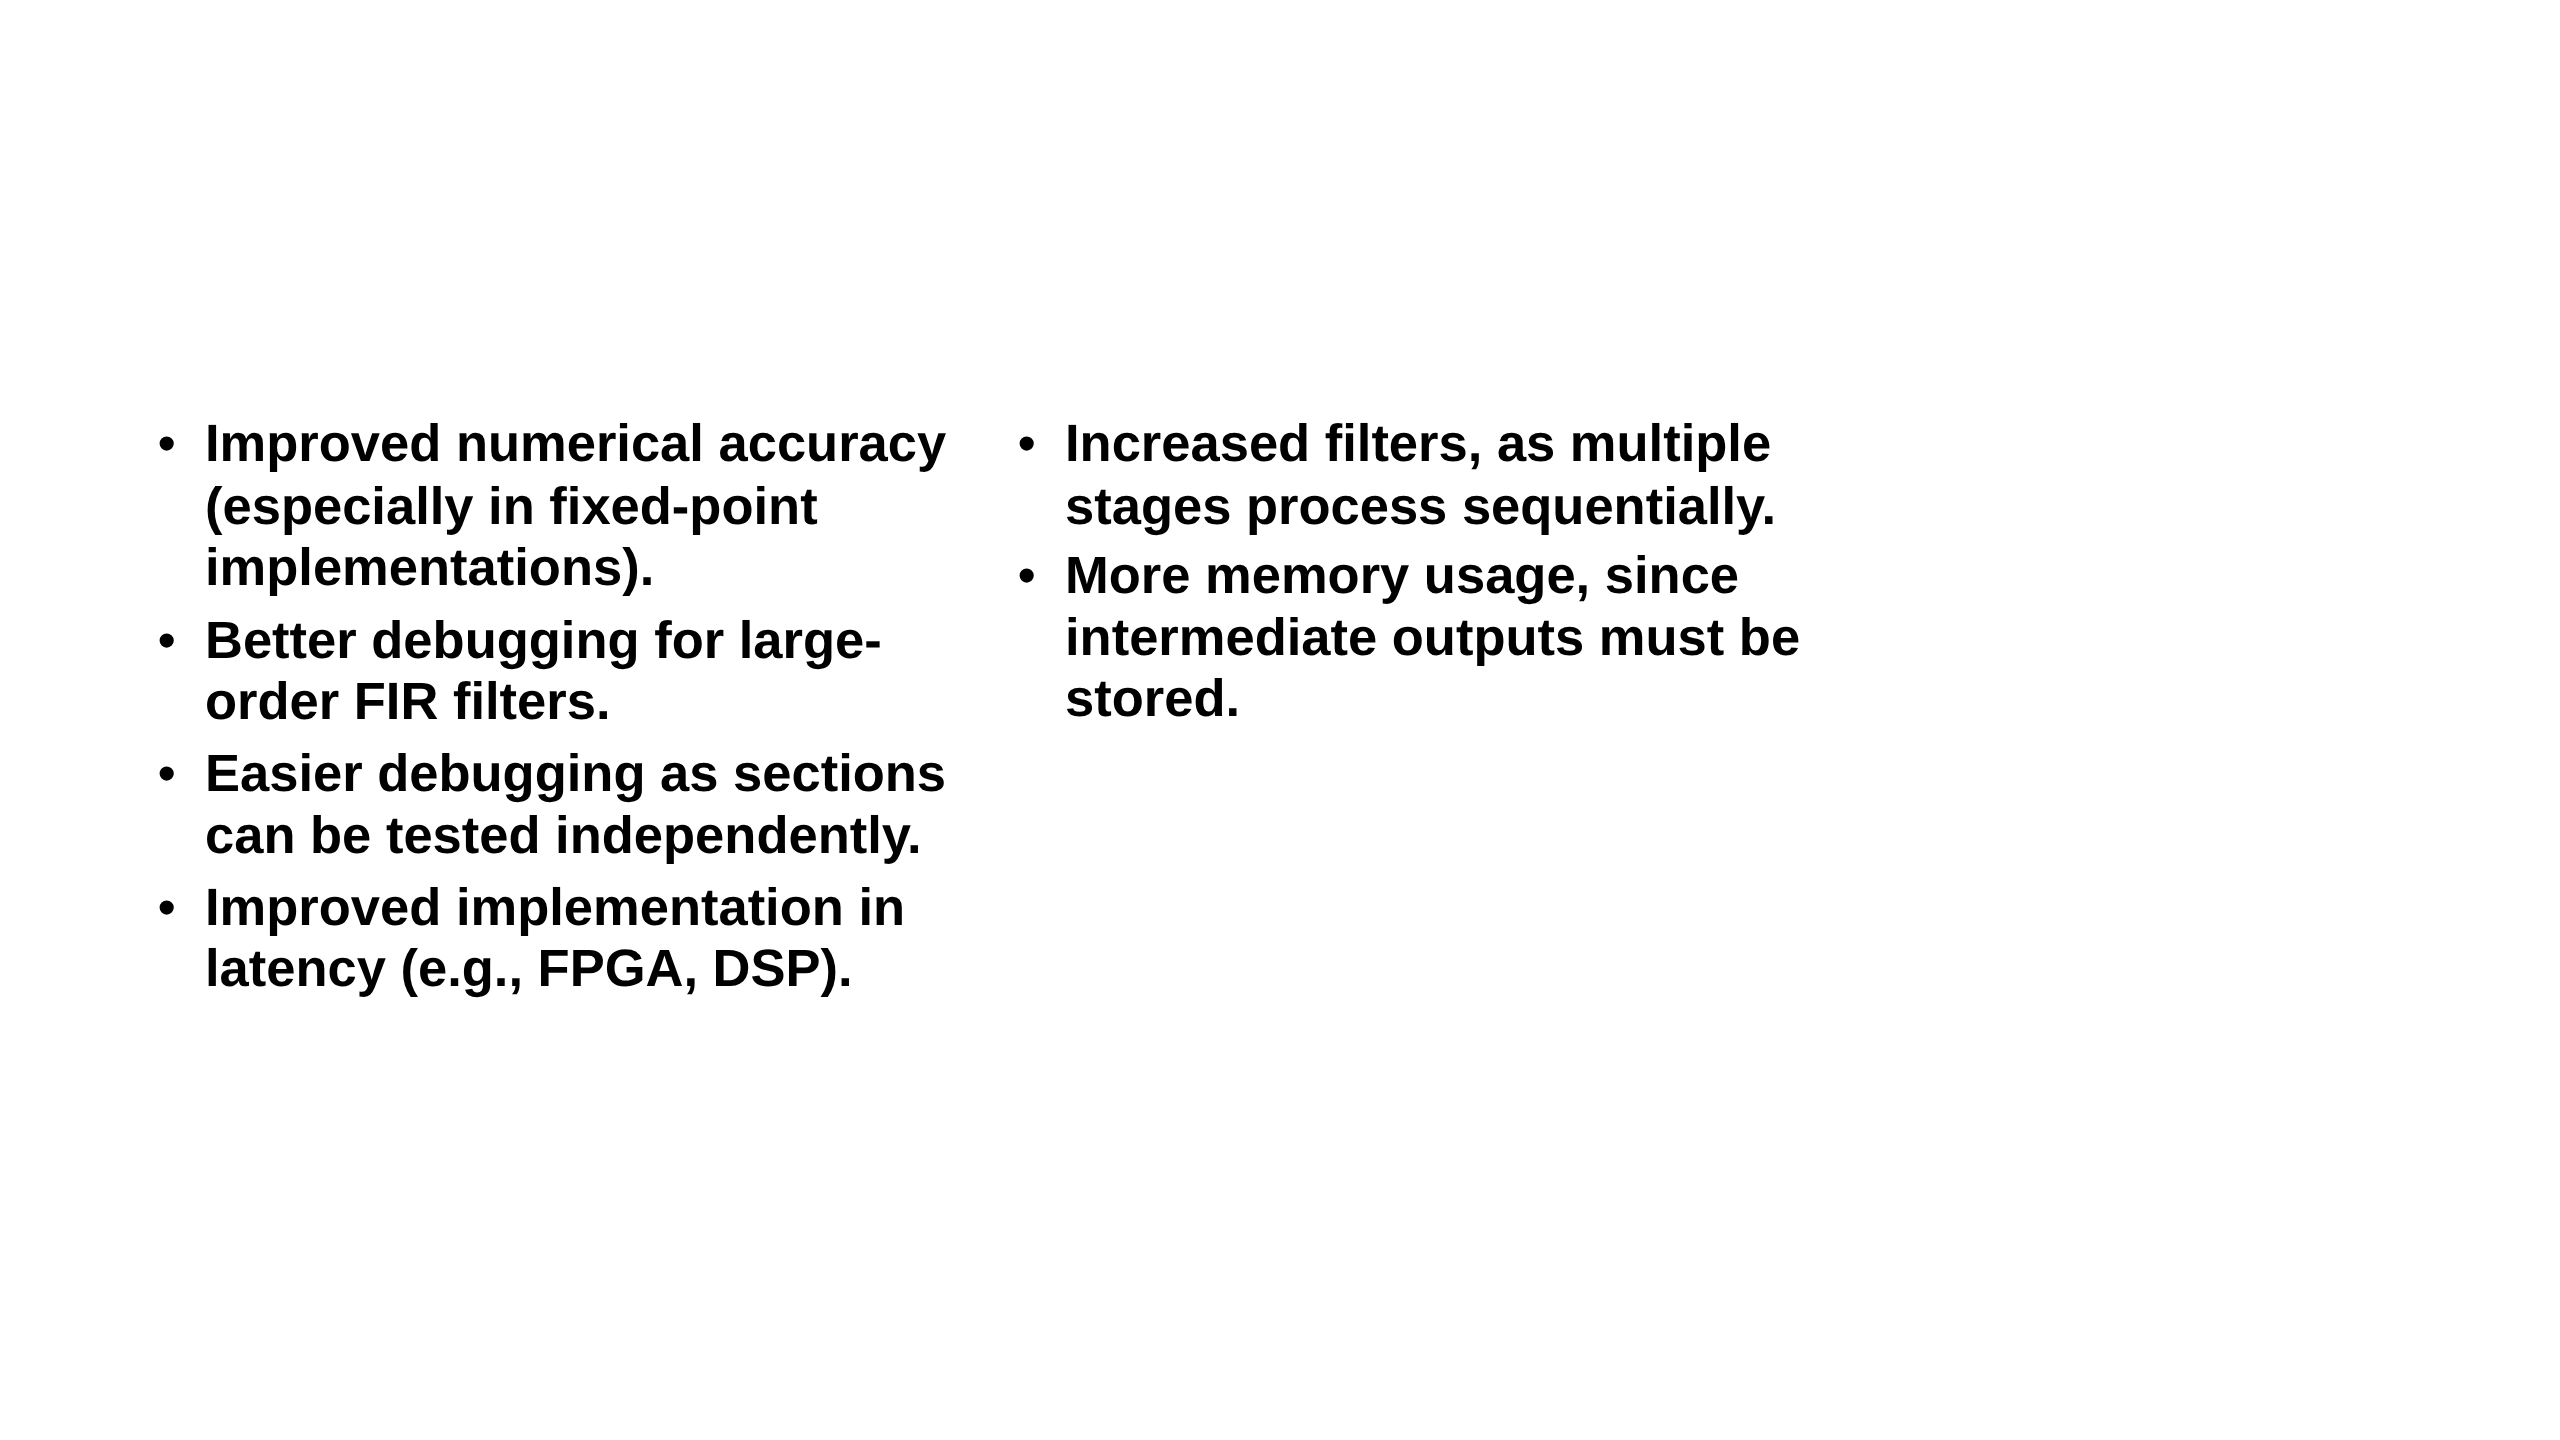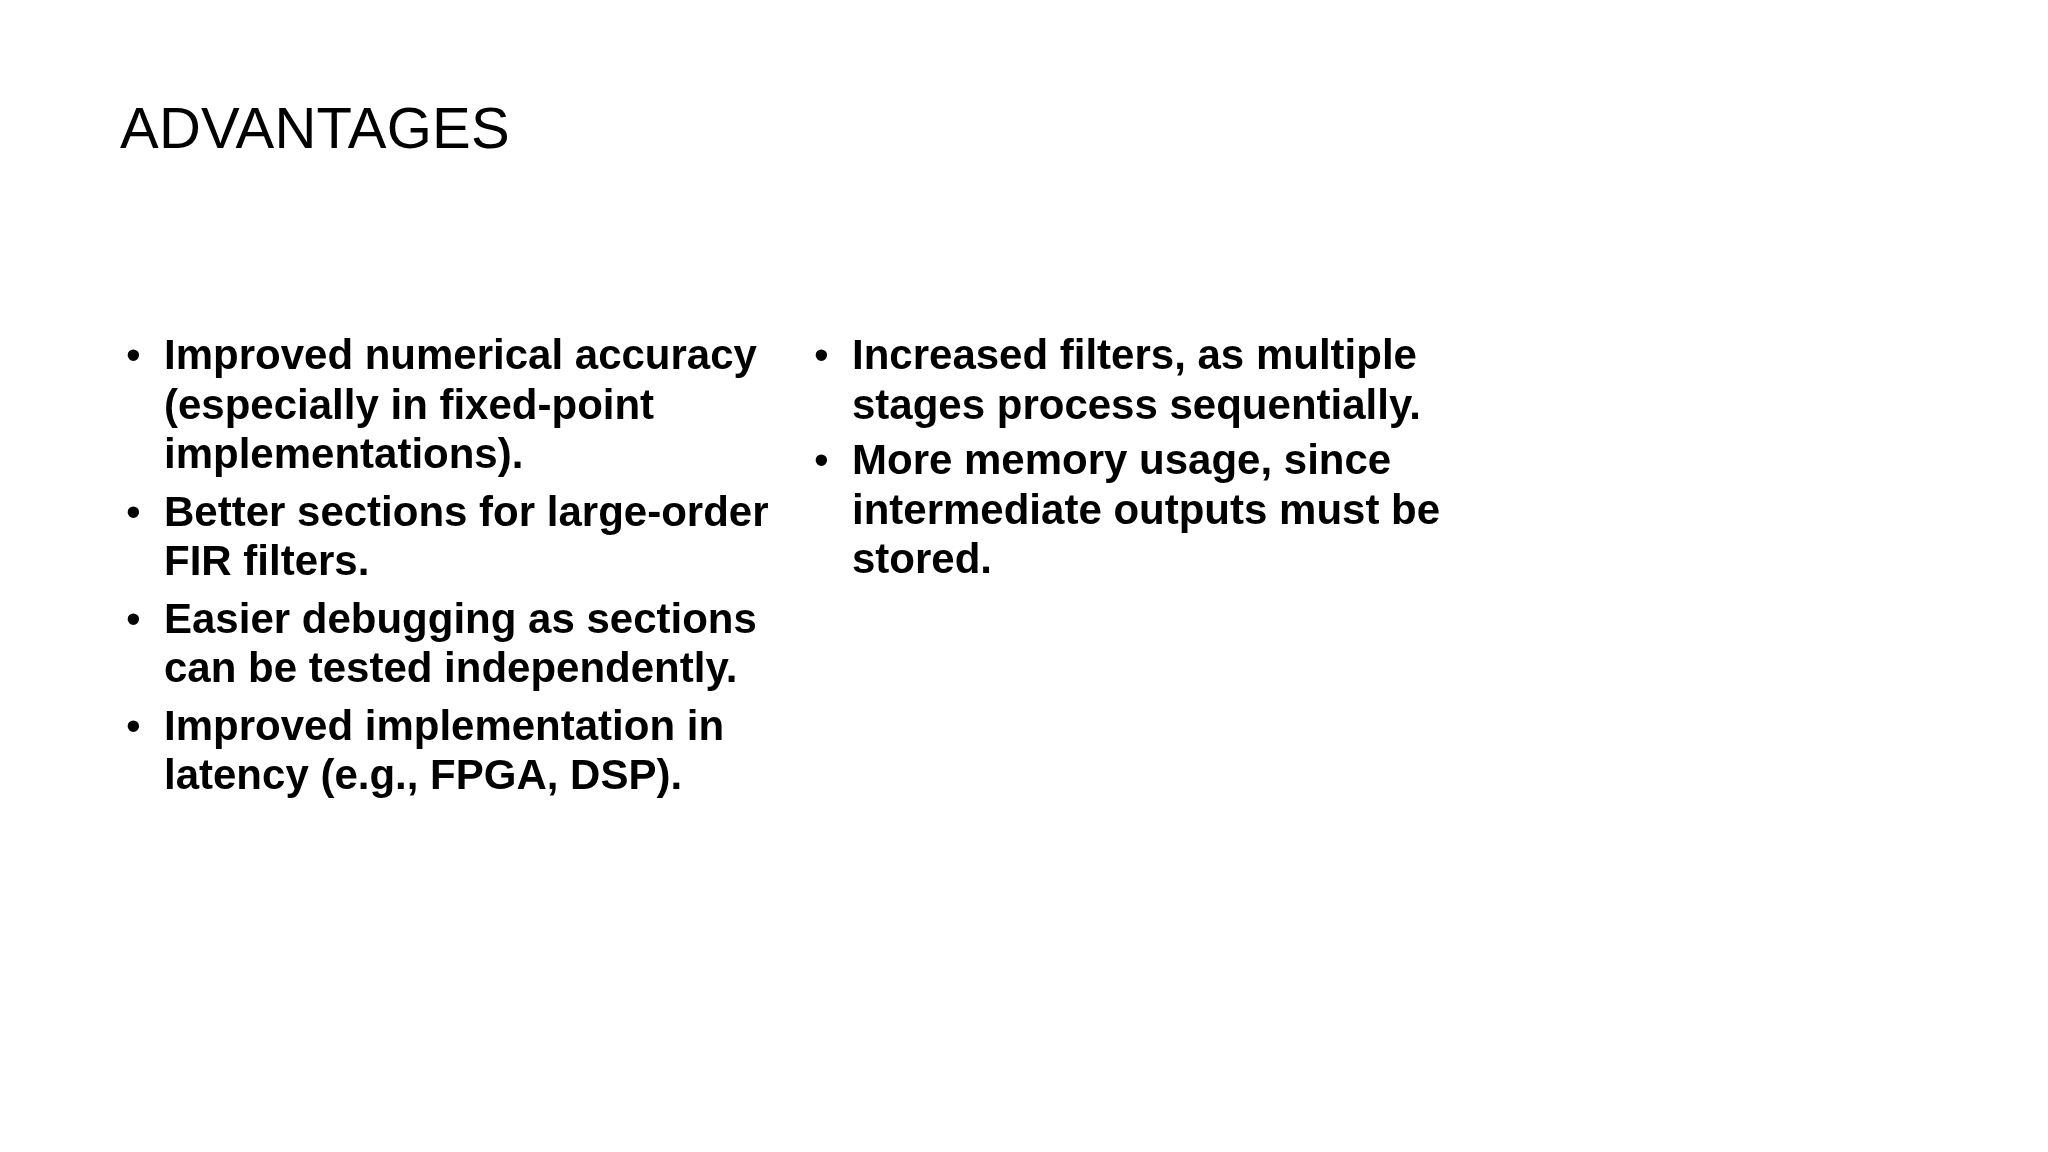--- a/index.html
+++ b/index.html
@@ -70,28 +70,27 @@
     font-weight: bold;
   }
   .col-right .bullet-item { margin-bottom: 6px; }
 </style>
 </head>
 <body>
 
 <div class="slide">
 
   <div class="column col-left">
-    <div class="col-title">ADVANTAGES</div>
 
     <ul class="bullet-list">
       <li class="bullet-item">
         <span class="bullet-dot">•</span><span class="lead"> Improved numerical accuracy</span><span class="rest"> (especially in fixed-point implementations).</span>
       </li>
       <li class="bullet-item">
-        <span class="bullet-dot">•</span><span class="lead">Better sections</span><span class="rest"> for large-order FIR filters.</span>
+        <span class="bullet-dot">•</span><span class="lead">Better debugging</span><span class="rest"> for large-order FIR filters.</span>
       </li>
       <li class="bullet-item">
         <span class="bullet-dot">•</span><span class="lead">Easier debugging</span><span class="rest"> as sections can be tested independently.</span>
       </li>
       <li class="bullet-item">
         <span class="bullet-dot">•</span><span class="lead">Improved implementation</span><span class="rest"> in latency (e.g., FPGA, DSP).</span>
       </li>
     </ul>
   </div>
 

